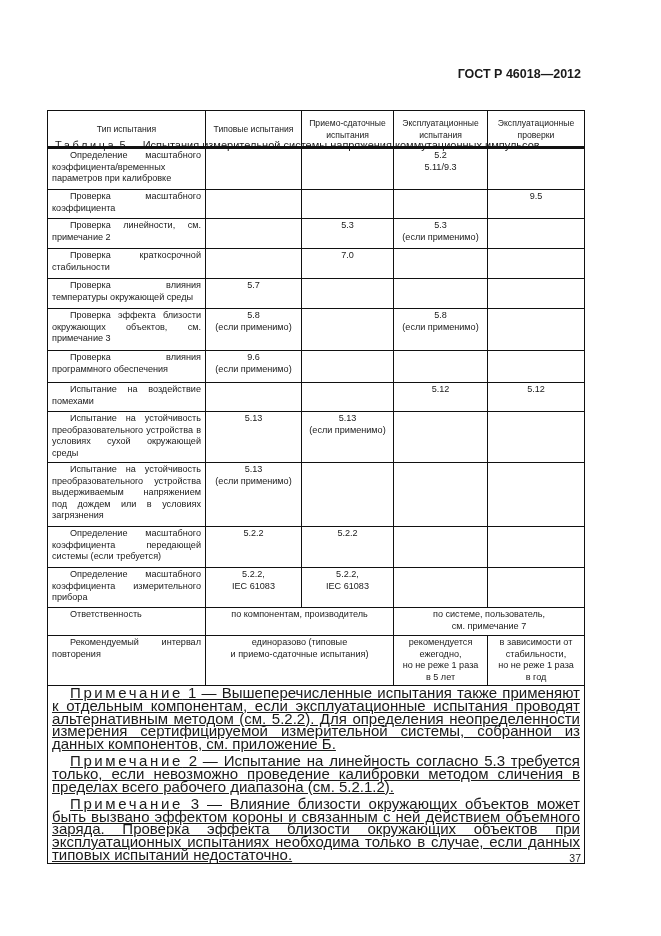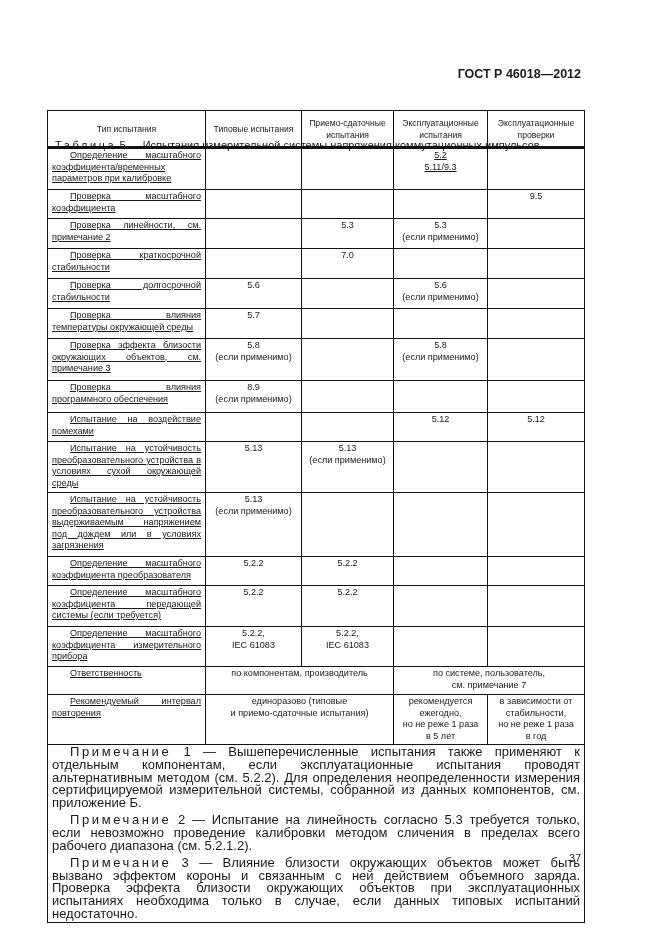--- a/index.html
+++ b/index.html
@@ -6,24 +6,24 @@
   body { width:661px; height:936px; position:relative; overflow:hidden;
          font-family:"Liberation Sans", sans-serif; color:#1a1a1a; }
   .doc-id { position:absolute; top:67px; right:80px; font-size:12.5px; font-weight:bold; letter-spacing:0; }
   .caption { position:absolute; top:99px; left:55px; font-size:11px; white-space:nowrap;margin-top:40px; }
   .caption .spaced { letter-spacing:2.6px; }
   table.main { position:absolute; top:110px; left:47px; width:537px; border-collapse:collapse;
                table-layout:fixed; font-size:9.1px; line-height:11.6px; }
   table.main td { border:1px solid #111; padding:1px 4px 2px 4px; vertical-align:top; }
   table.main tr.head td { height:31px; vertical-align:middle; text-align:center; font-size:8.6px; line-height:12px;
                          border-bottom:3px solid #111; padding-top:2px; }
-  td.name { text-align:justify; text-align-last:left; padding-left:5px; padding-right:5px;text-decoration:underline; }
+  td.name { text-align:justify; text-align-last:left; padding-left:5px; padding-right:5px; }
   td.name .ind { display:inline-block; width:18px; }
   td.c { text-align:center; }
-  td.notes { padding:5px 6px 4px 6px; font-size:13px; line-height:12.6px; text-align:justify; }
+  td.notes { padding:5px 6px 4px 6px; font-size:15px; line-height:12.6px; text-align:justify;text-decoration:underline; }
   td.notes p { margin:0 0 5px 0; text-indent:18px; }
   td.notes p:last-child { margin-bottom:0; }
   td.notes .spaced { letter-spacing:2.6px; }
   .page-num { position:absolute; top:852px; right:80px; font-size:10.5px;margin-left:40px; }
 </style>
 </head>
 <body>
 
 <div class="doc-id">ГОСТ Р 46018—2012</div>
 
@@ -44,21 +44,21 @@
     <td>Приемо-сдаточные испытания</td>
     <td>Эксплуатационные испытания</td>
     <td>Эксплуатационные проверки</td>
   </tr>
   </tbody>
     <tbody id="rows-body">
       <tr>
         <td class="name" style="height: 37px;"><span class="ind"></span><span>Определение масштабного коэффициента/временных параметров при калибровке</span></td>
         <td class="c" style="white-space: pre-line;"></td>
         <td class="c" style="white-space: pre-line;"></td>
-        <td class="c" style="white-space: pre-line; text-decoration: underline;">5.2
+        <td class="c" style="white-space: pre-line;">5.2
 5.11/9.3</td>
         <td class="c" style="white-space: pre-line;"></td>
       </tr>
       <tr>
         <td class="name" style="height: 25px;"><span class="ind"></span><span>Проверка масштабного коэффициента</span></td>
         <td class="c" style="white-space: pre-line;"></td>
         <td class="c" style="white-space: pre-line;"></td>
         <td class="c" style="white-space: pre-line;"></td>
         <td class="c" style="white-space: pre-line;">9.5</td>
       </tr>
@@ -71,46 +71,38 @@
         <td class="c" style="white-space: pre-line;"></td>
       </tr>
       <tr>
         <td class="name" style="height: 26px;"><span class="ind"></span><span>Проверка краткосрочной стабильности</span></td>
         <td class="c" style="white-space: pre-line;"></td>
         <td class="c" style="white-space: pre-line;">7.0</td>
         <td class="c" style="white-space: pre-line;"></td>
         <td class="c" style="white-space: pre-line;"></td>
       </tr>
       <tr>
-        <td class="name" style="height: 26px;"><span class="ind"></span><span>Проверка долгосрочной стабильности</span></td>
-        <td class="c" style="white-space: pre-line;">5.6</td>
-        <td class="c" style="white-space: pre-line;"></td>
-        <td class="c" style="white-space: pre-line;">5.6
-(если применимо)</td>
-        <td class="c" style="white-space: pre-line;"></td>
-      </tr>
-      <tr>
         <td class="name" style="height: 26px;"><span class="ind"></span><span>Проверка влияния температуры окружающей среды</span></td>
         <td class="c" style="white-space: pre-line;">5.7</td>
         <td class="c" style="white-space: pre-line;"></td>
         <td class="c" style="white-space: pre-line;"></td>
         <td class="c" style="white-space: pre-line;"></td>
       </tr>
       <tr>
         <td class="name" style="height: 38px;"><span class="ind"></span><span>Проверка эффекта близости окружающих объектов, см. примечание 3</span></td>
         <td class="c" style="white-space: pre-line;">5.8
 (если применимо)</td>
         <td class="c" style="white-space: pre-line;"></td>
         <td class="c" style="white-space: pre-line;">5.8
 (если применимо)</td>
         <td class="c" style="white-space: pre-line;"></td>
       </tr>
       <tr>
         <td class="name" style="height: 28px;"><span class="ind"></span><span>Проверка влияния программного обеспечения</span></td>
-        <td class="c" style="white-space: pre-line;">8.9
+        <td class="c" style="white-space: pre-line;">9.6
 (если применимо)</td>
         <td class="c" style="white-space: pre-line;"></td>
         <td class="c" style="white-space: pre-line;"></td>
         <td class="c" style="white-space: pre-line;"></td>
       </tr>
       <tr>
         <td class="name" style="height: 25px;"><span class="ind"></span><span>Испытание на воздействие помехами</span></td>
         <td class="c" style="white-space: pre-line;"></td>
         <td class="c" style="white-space: pre-line;"></td>
         <td class="c" style="white-space: pre-line;">5.12</td>
@@ -122,27 +114,20 @@
         <td class="c" style="white-space: pre-line;">5.13
 (если применимо)</td>
         <td class="c" style="white-space: pre-line;"></td>
         <td class="c" style="white-space: pre-line;"></td>
       </tr>
       <tr>
         <td class="name" style="height: 60px; margin-top: 44px;"><span class="ind"></span><span>Испытание на устойчивость преобразовательного устройства выдерживаемым напряжением под дождем или в условиях загрязнения</span></td>
         <td class="c" style="white-space: pre-line;">5.13
 (если применимо)</td>
         <td class="c" style="white-space: pre-line;"></td>
-        <td class="c" style="white-space: pre-line;"></td>
-        <td class="c" style="white-space: pre-line;"></td>
-      </tr>
-      <tr>
-        <td class="name" style="height: 25px;"><span class="ind"></span><span>Определение масштабного коэффициента преобразователя</span></td>
-        <td class="c" style="white-space: pre-line;">5.2.2</td>
-        <td class="c" style="white-space: pre-line;">5.2.2</td>
         <td class="c" style="white-space: pre-line;"></td>
         <td class="c" style="white-space: pre-line;"></td>
       </tr>
       <tr>
         <td class="name" style="height: 37px;"><span class="ind"></span><span>Определение масштабного коэффициента передающей системы (если требуется)</span></td>
         <td class="c" style="white-space: pre-line;">5.2.2</td>
         <td class="c" style="white-space: pre-line;">5.2.2</td>
         <td class="c" style="white-space: pre-line;"></td>
         <td class="c" style="white-space: pre-line;"></td>
       </tr>

